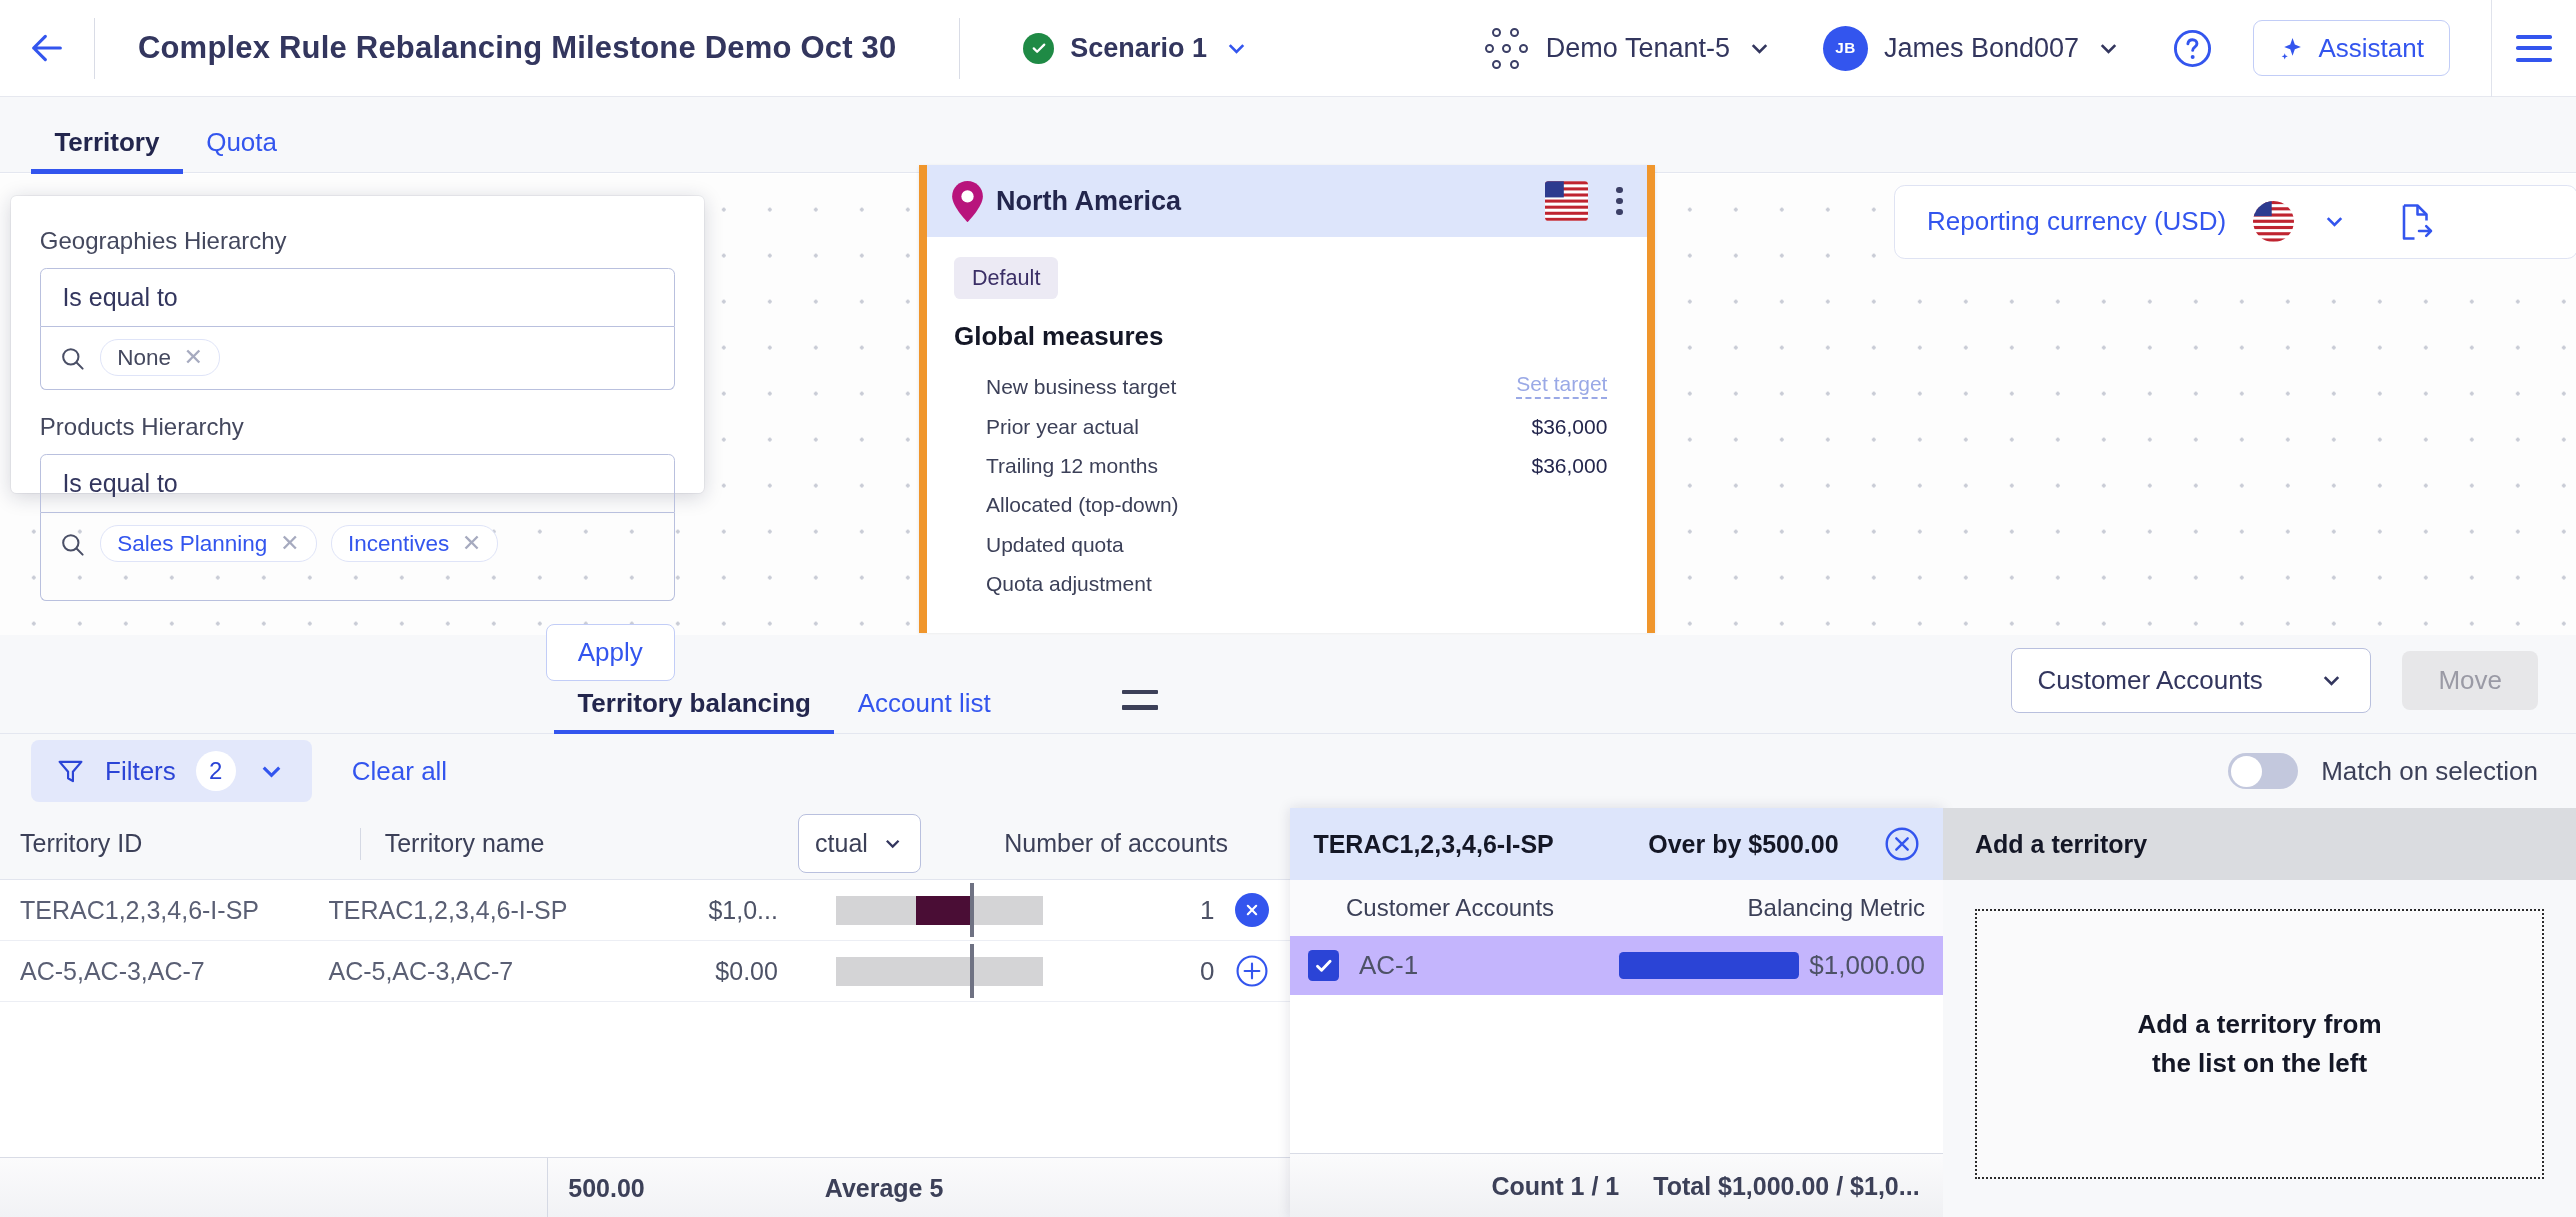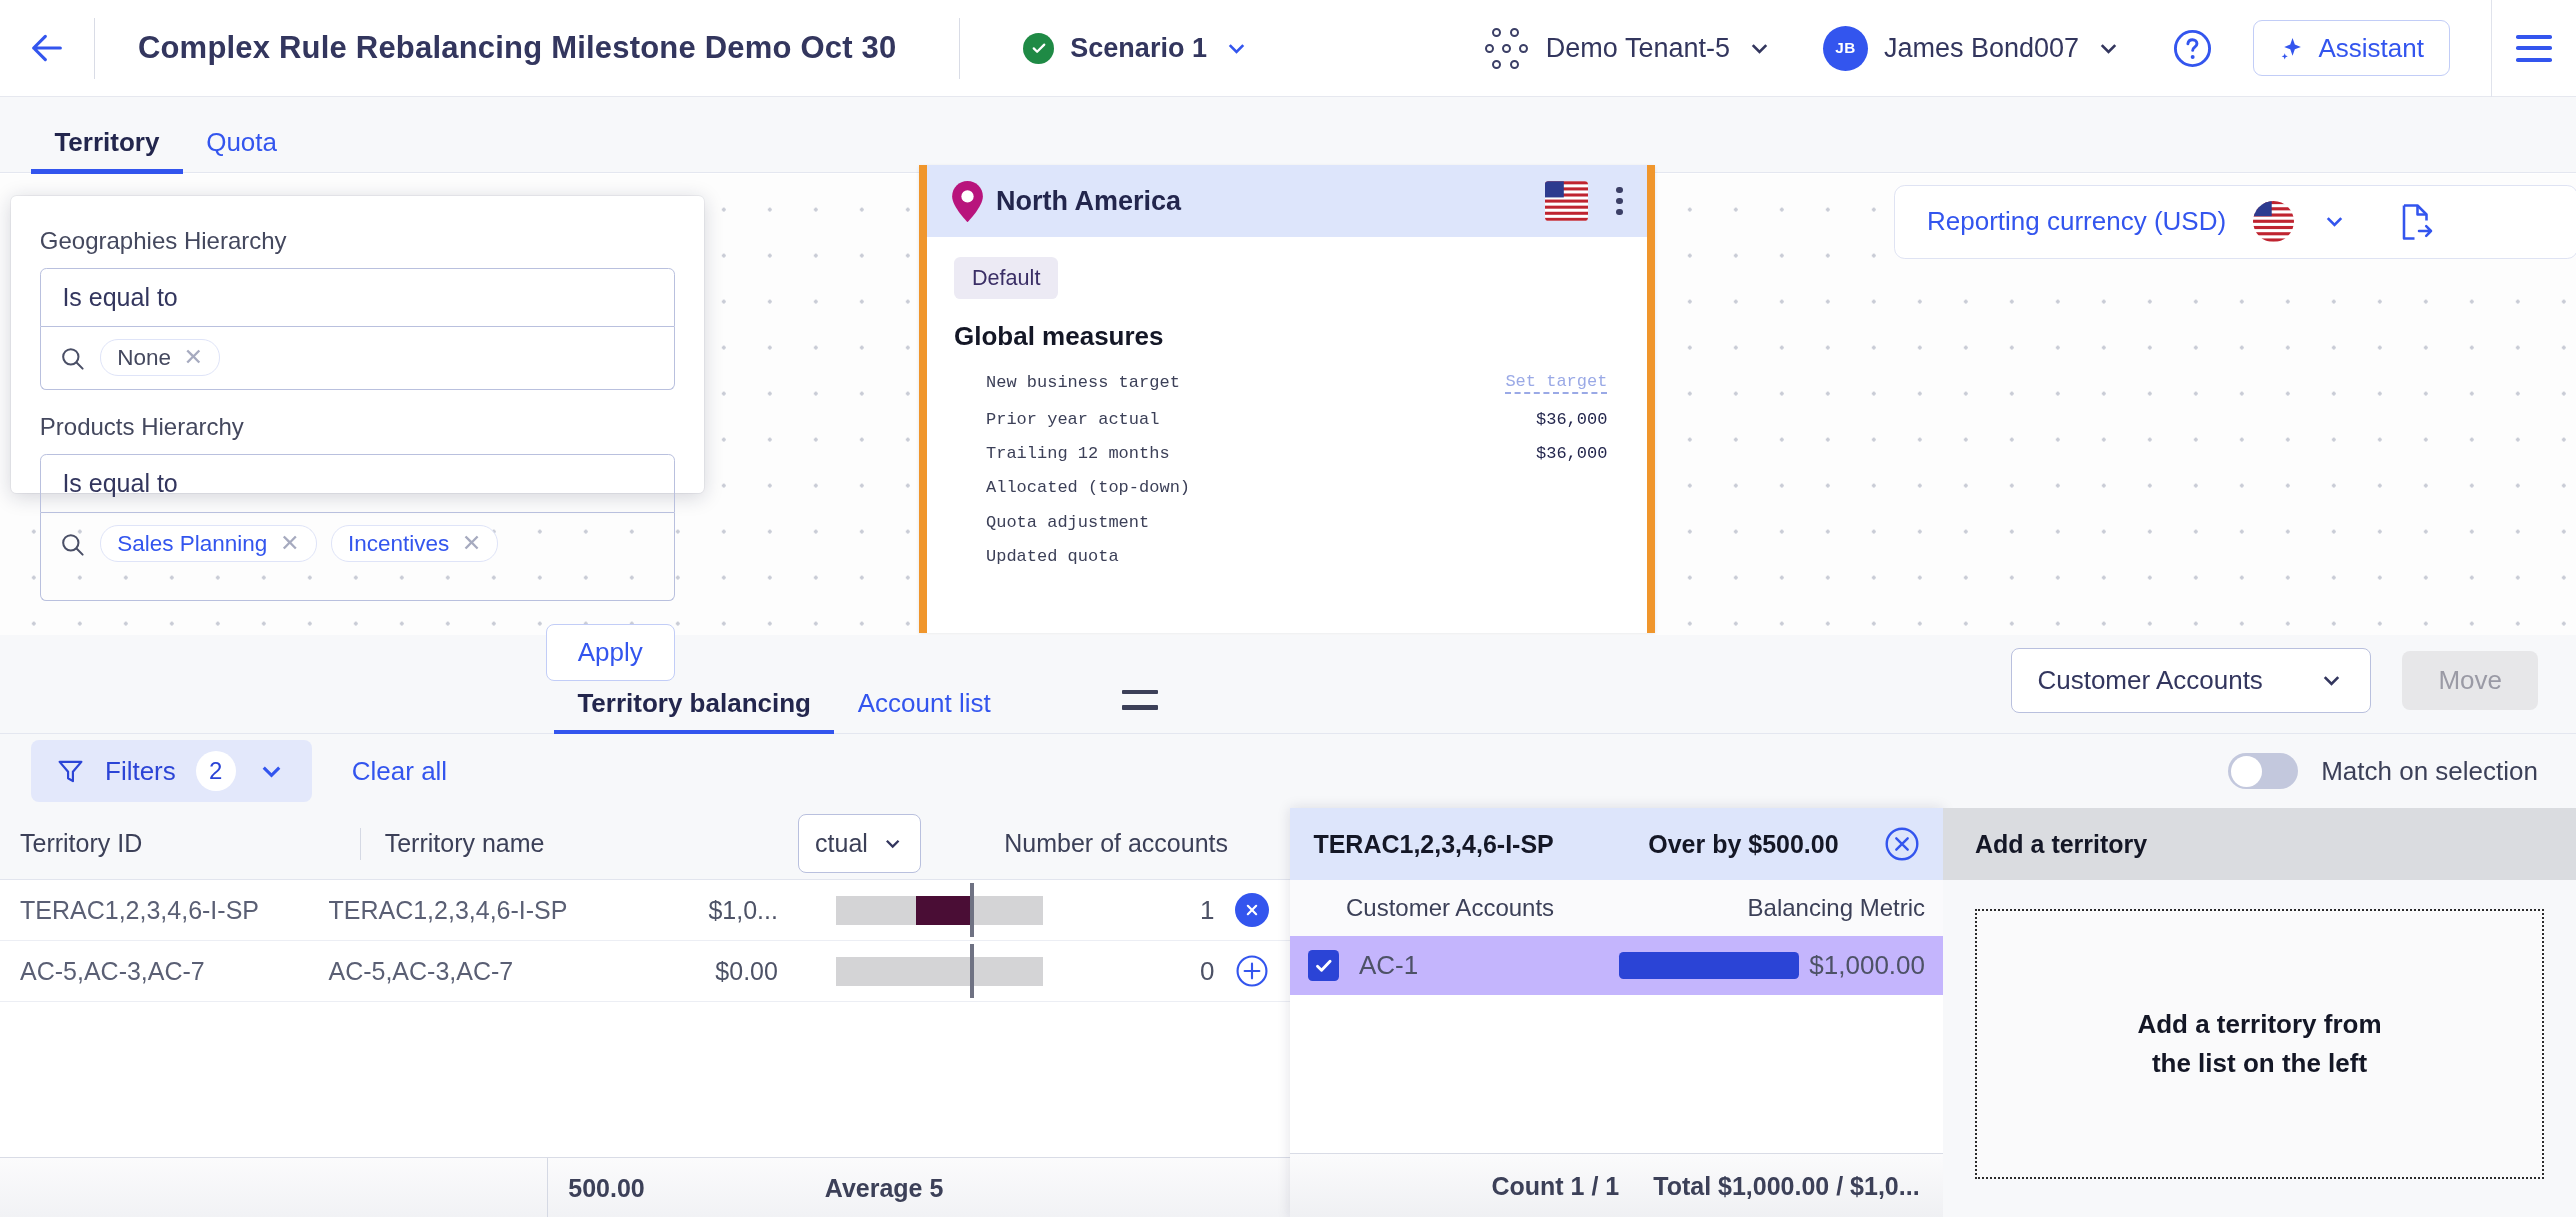--- a/index.html
+++ b/index.html
@@ -113,22 +113,22 @@
   }
   .terr-head .kebab { width: 10.8px; margin-left: 20px; display: flex; flex-direction: column; gap: 4.5px; cursor: pointer;}
   .terr-head .kebab i { width: 6.3px; height: 6.3px; border-radius: 50%; background: #3b3f66; display: block;}
   .terr-body { padding: 20px 27px 0 27px; }
   .badge-default {
     display: inline-block; background: #eceaf4; color: #3b2f66;
     font-size: 21.6px; padding: 8px 18px; border-radius: 6.3px;
   }
   .gm-title { font-size: 26px; font-weight: bold; color: #141726; margin: 21.6px 0 20px 0; }
   .meas-row {
-    display: flex; justify-content: space-between; align-items: center;
-    font-size: 17px; color: #3c4058; padding: 0 12.6px 0 32px; margin-bottom: 15.3px; font-family: Liberation Mono, monospace;
+    display: flex; justify-content: space-between; align-items: flex-end;
+    font-size: 21px; color: #3c4058; padding: 0 12.6px 0 32px; margin-bottom: 15.3px;
   }
   .meas-row .val { color: #23264d; }
   .set-target {
     color: #9aa9e6; border-bottom: 2.2px dashed #9aa9e6; cursor: pointer; padding-bottom: 1.8px;
   }
 
   
   .rep-curr {
     position: absolute; left: 1894px; top: 10.8px; width: 684px; height: 74px;
     background: #fff; border: 1.3px solid #dfe3f3; border-radius: 10.8px;
@@ -453,25 +453,25 @@
         </div>
         <div class="meas-row">
           <span>Trailing 12 months</span>
           <span class="val">$36,000</span>
         </div>
         <div class="meas-row">
           <span>Allocated (top-down)</span>
           <span class="val"></span>
         </div>
         <div class="meas-row">
-          <span>Quota adjustment</span>
+          <span>Updated quota</span>
           <span class="val"></span>
         </div>
         <div class="meas-row">
-          <span>Updated quota</span>
+          <span>Quota adjustment</span>
           <span class="val"></span>
         </div>
       </div>
     </div>
 
     <div class="rep-curr">
       <span class="label">Reporting currency (USD)</span>
       <span class="flag-round">
         <svg viewBox="0 0 46 46" width="41" height="41">
           <circle cx="23" cy="23" r="23" fill="#fff"></circle>

